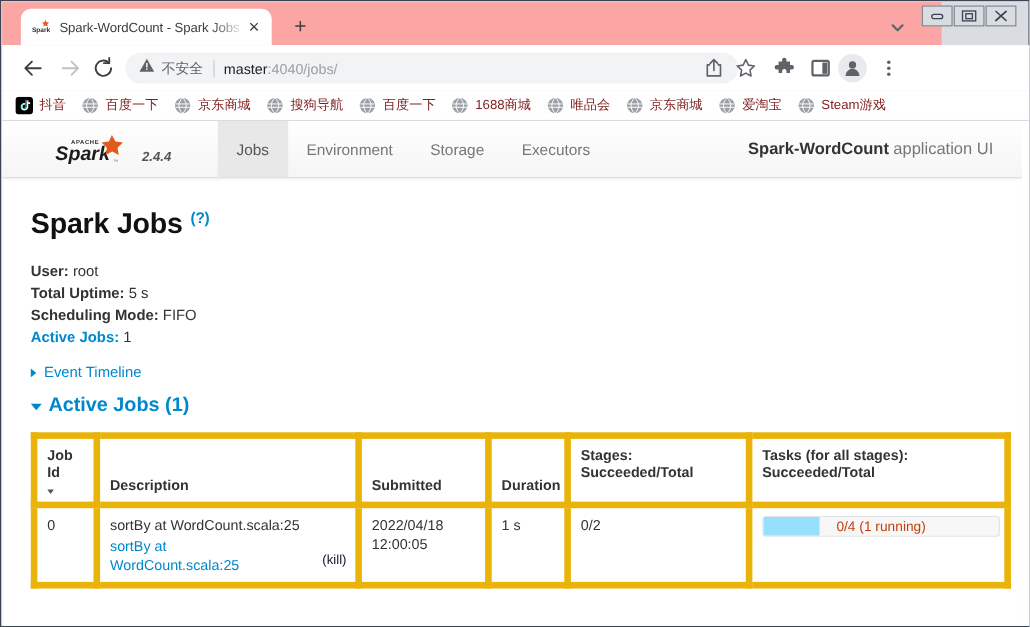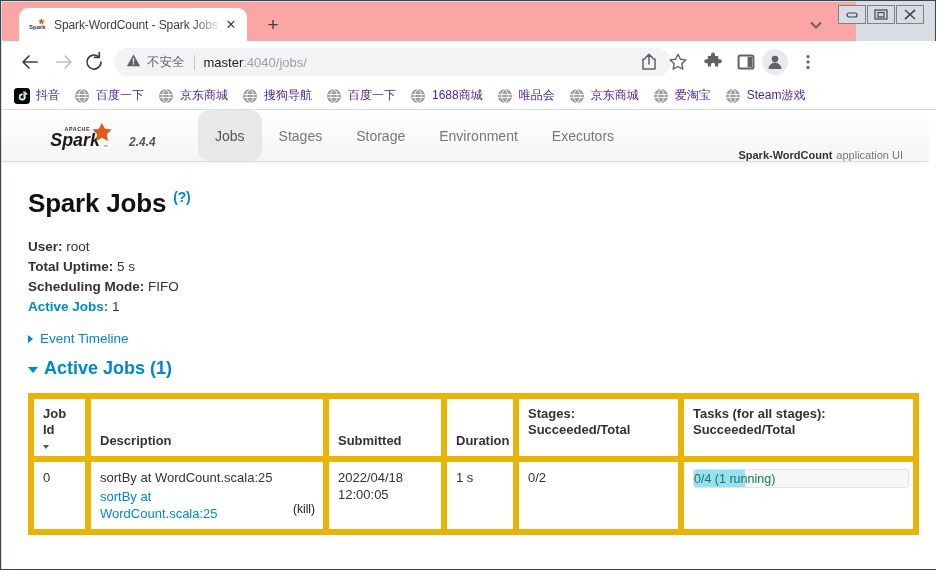--- a/index.html
+++ b/index.html
@@ -173,21 +173,21 @@
   }
   .bm {
     display: flex;
     align-items: center;
     height: 24px;
     margin-right: 14px;
     cursor: pointer;
     white-space: nowrap;
   }
   .bm .bmicon { width: 16px; height: 16px; margin-right: 6px; flex: 0 0 auto; }
-  .bm .bmlabel { font-size: 12px; color: #4c1d95; }
+  .bm .bmlabel { font-size: 12px; color: #7f1d1d; }
 
   
   #viewport {
     position: absolute;
     left: 1px; top: 109px;
     width: 927px; height: 459px;
     background: #ffffff;
     overflow: hidden;
   }
   #scroll-gutter {
@@ -229,33 +229,32 @@
     align-items: stretch;
   }
   .sptab {
     display: flex;
     align-items: center;
     padding: 0 17px;
     font-size: 14px;
     color: #777777;
     cursor: pointer;
     background: transparent;
-    border-radius: 12px;
   }
   .sptab.active {
     background: #e8e8e8;
     color: #555555;
   }
   #spark-appname {
     position: absolute;
     right: 26px; top: 0;
     height: 51px;
     display: flex;
-    align-items: flex-end;
-    font-size: 11px;
+    align-items: center;
+    font-size: 15px;
     color: #777777;
   }
   #spark-appname b { color: #333333; margin-right: 4px; }
 
   #page-body {
     padding: 26px 26px 0 26px;
   }
   #page-title {
     font-size: 26px;
     font-weight: bold;
@@ -371,23 +370,23 @@
     overflow: hidden;
   }
   .progress-fill {
     position: absolute; left: 0; top: 0; bottom: 0;
     width: 24%;
     background: #97dffb;
   }
   .progress-label {
     position: absolute;
     left: 0; right: 0; top: 1px;
-    text-align: left;
+    text-align: center;
     font-size: 12.5px;
-    color: #15803d;
+    color: #c2410c;
   }
 </style>
 </head>
 <body>
 
 <div id="window">
 
   <div id="tabstrip">
 
     <div id="tab-active">
@@ -600,23 +599,22 @@
           <text x="20" y="13" font-family="Liberation Sans, sans-serif" font-size="7.5" font-weight="bold" fill="#333333" letter-spacing="0.8">APACHE</text>
           <text x="0" y="33" font-family="Liberation Sans, sans-serif" font-size="25" font-weight="bold" fill="#1b1b1b" font-style="italic">Spark</text>
           <path d="M72 1 l4.6 8.3 9.4 1.3 -6.8 6.6 1.6 9.3 -8.4 -4.4 -8.4 4.4 1.6 -9.3 -6.8 -6.6 9.4 -1.3z" fill="#e25a1b"></path>
           <text x="74" y="37" font-family="Liberation Sans, sans-serif" font-size="6" fill="#555555">™</text>
         </svg>
         <span id="spark-version">2.4.4</span>
       </div>
 
       <div id="spark-tabs">
         <div class="sptab active">Jobs</div>
-        <div class="sptab">Stages</div>
+        <div class="sptab">Environment</div>
         <div class="sptab">Storage</div>
-        <div class="sptab">Environment</div>
         <div class="sptab">Executors</div>
       </div>
 
       <div id="spark-appname">
         <b>Spark-WordCount</b>
           <span>application UI</span>
       </div>
     </div>
 
     <div id="page-body">

